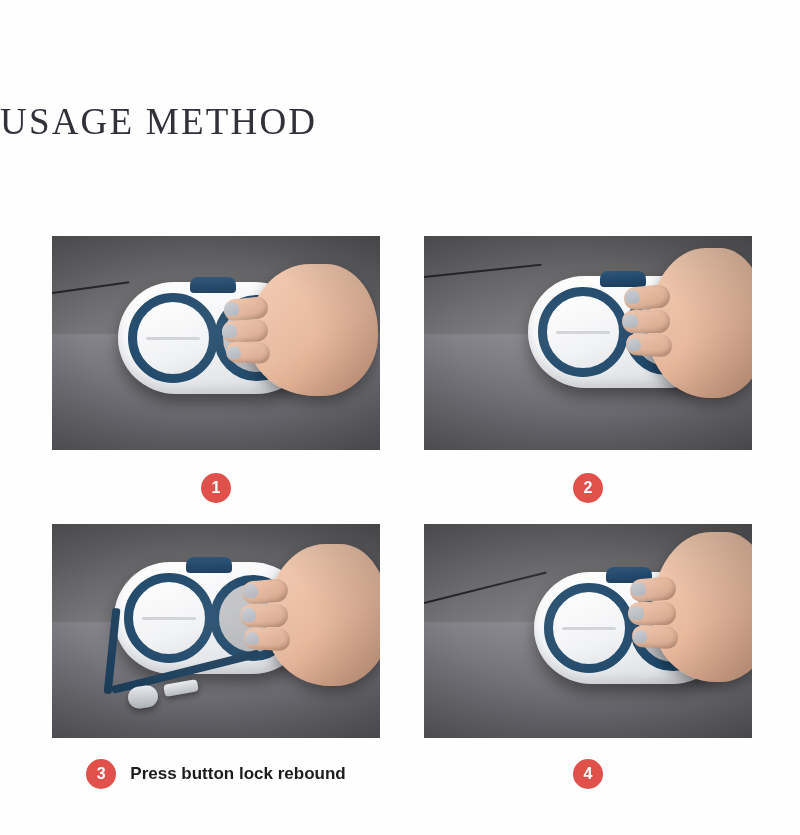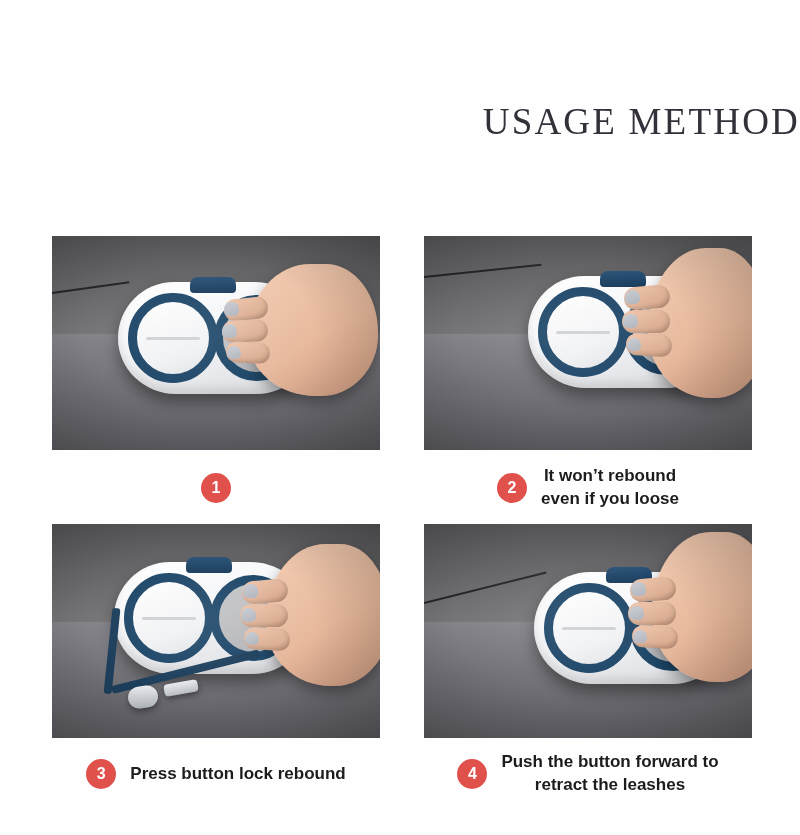--- a/index.html
+++ b/index.html
@@ -16,21 +16,21 @@
     width: 800px;
     height: 835px;
     background: #fffefe;
     overflow: hidden;
   }
   .title {
     position: absolute;
     top: 100px;
     left: 0;
     width: 800px;
-    text-align: right;
+    text-align: left;
     font-family: "Liberation Serif", serif;
     font-size: 37px;
     letter-spacing: 2.2px;
     color: #33303a;
     font-weight: 400;
   }
   .grid {
     position: absolute;
     top: 236px;
     left: 52px;
@@ -223,24 +223,20 @@
         <div class="finger" style="left:200px; top:50px; width:46px; height:23px; transform:rotate(-5deg);"></div>
         <div class="finger" style="left:198px; top:74px; width:48px; height:23px;"></div>
         <div class="finger" style="left:202px; top:98px; width:46px; height:22px; transform:rotate(4deg);"></div>
         <div class="nail" style="left:201px; top:54px; width:15px; height:14px;"></div>
         <div class="nail" style="left:199px; top:78px; width:15px; height:14px;"></div>
         <div class="nail" style="left:203px; top:102px; width:14px; height:13px;"></div>
         <div class="vig"></div>
       </div>
       <div class="caption">
         <div class="badge">2</div>
-        <div class="caption-text">
-          <div>It won’t rebound</div>
-          <div>even if you loose</div>
-        </div>
       </div>
     </div>
 
     <div class="cell cell-row-2">
       <div class="photo">
         <div class="wall"></div>
         <div class="floor"></div>
         <div class="device" style="left:62px; top:38px;">
           <div class="body"></div>
           <div class="btn"></div>
@@ -284,21 +280,17 @@
         <div class="finger" style="left:206px; top:54px; width:46px; height:23px; transform:rotate(-5deg);"></div>
         <div class="finger" style="left:204px; top:78px; width:48px; height:23px;"></div>
         <div class="finger" style="left:208px; top:102px; width:46px; height:22px; transform:rotate(4deg);"></div>
         <div class="nail" style="left:207px; top:58px; width:15px; height:14px;"></div>
         <div class="nail" style="left:205px; top:82px; width:15px; height:14px;"></div>
         <div class="nail" style="left:209px; top:106px; width:14px; height:13px;"></div>
         <div class="vig"></div>
       </div>
       <div class="caption">
         <div class="badge">4</div>
-        <div class="caption-text">
-          <div>Push the button forward to</div>
-          <div>retract the leashes</div>
-        </div>
       </div>
     </div>
 
   </div>
 </div>
 
 </body></html>

